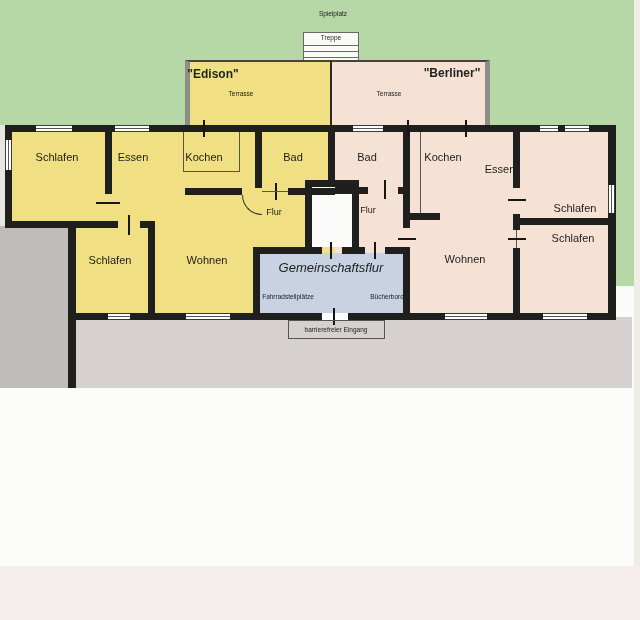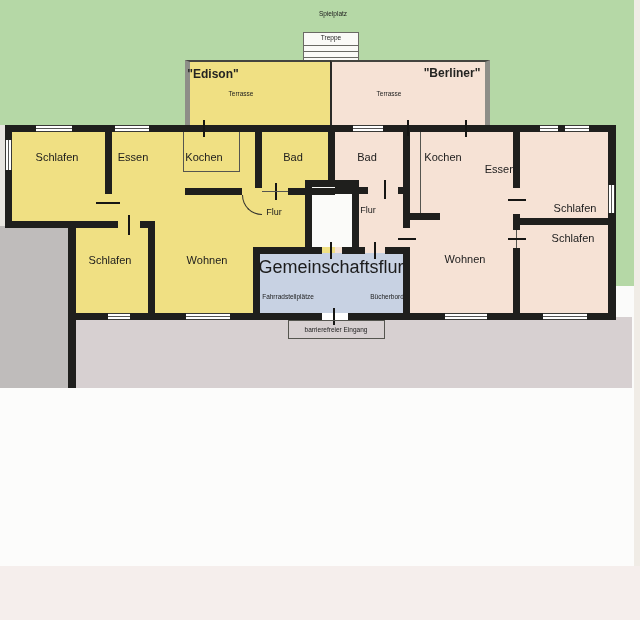--- a/index.html
+++ b/index.html
@@ -14,21 +14,21 @@
          border-left:1px solid #3a3a37;border-right:1px solid #3a3a37;
          background:linear-gradient(to right,#fff 0 2px,#555 2px 3px,#fff 3px 5px);}
   .tick{position:absolute;background:#161614;}
   .thin{position:absolute;background:#55554f;}
   .label{position:absolute;transform:translate(-50%,-50%);white-space:nowrap;
          color:#1c1c1c;line-height:1;}
   .room{font-size:11px;}
   .flur{font-size:9px;}
   .tiny{font-size:6.5px;}
   .aptname{font-size:12px;font-weight:600;color:#242422;}
-  .hallname{font-size:18px;}
+  .hallname{font-size:13px;font-style:italic;}
   .stairs{position:absolute;background:#fafaf7;border:1px solid #6a6a64;box-sizing:border-box;}
   .stair-line{position:absolute;left:0;right:0;height:1px;background:#6a6a64;}
   .counter{position:absolute;box-sizing:border-box;border:1px solid #55554f;border-top:none;background:transparent;}
   .arc{position:absolute;box-sizing:border-box;border-left:1px solid #33332f;border-bottom:1px solid #33332f;
        border-bottom-left-radius:100% 100%;background:transparent;}
   .ebox{position:absolute;box-sizing:border-box;border:1px solid #55554f;background:transparent;}
 </style>
 </head>
 <body>
 

